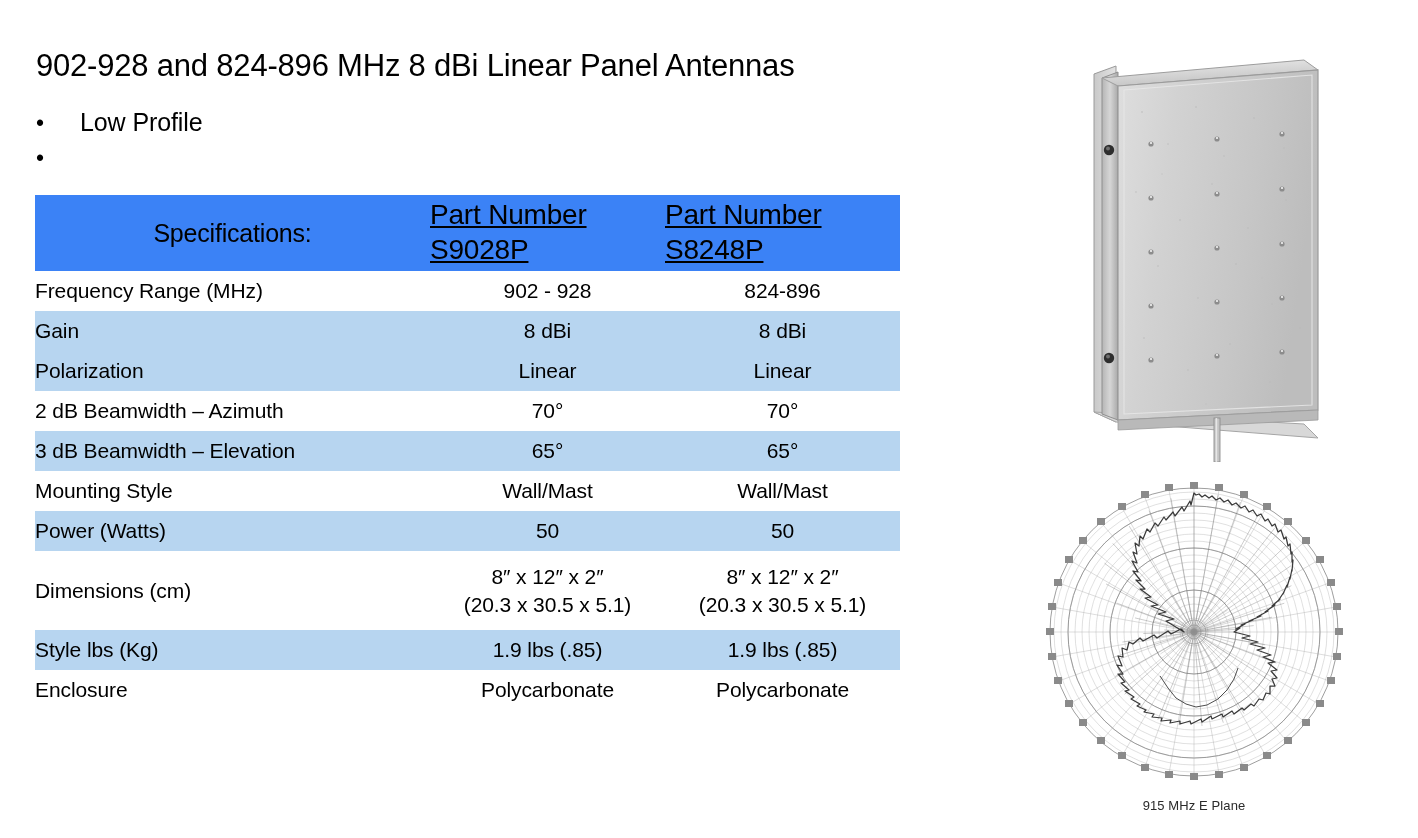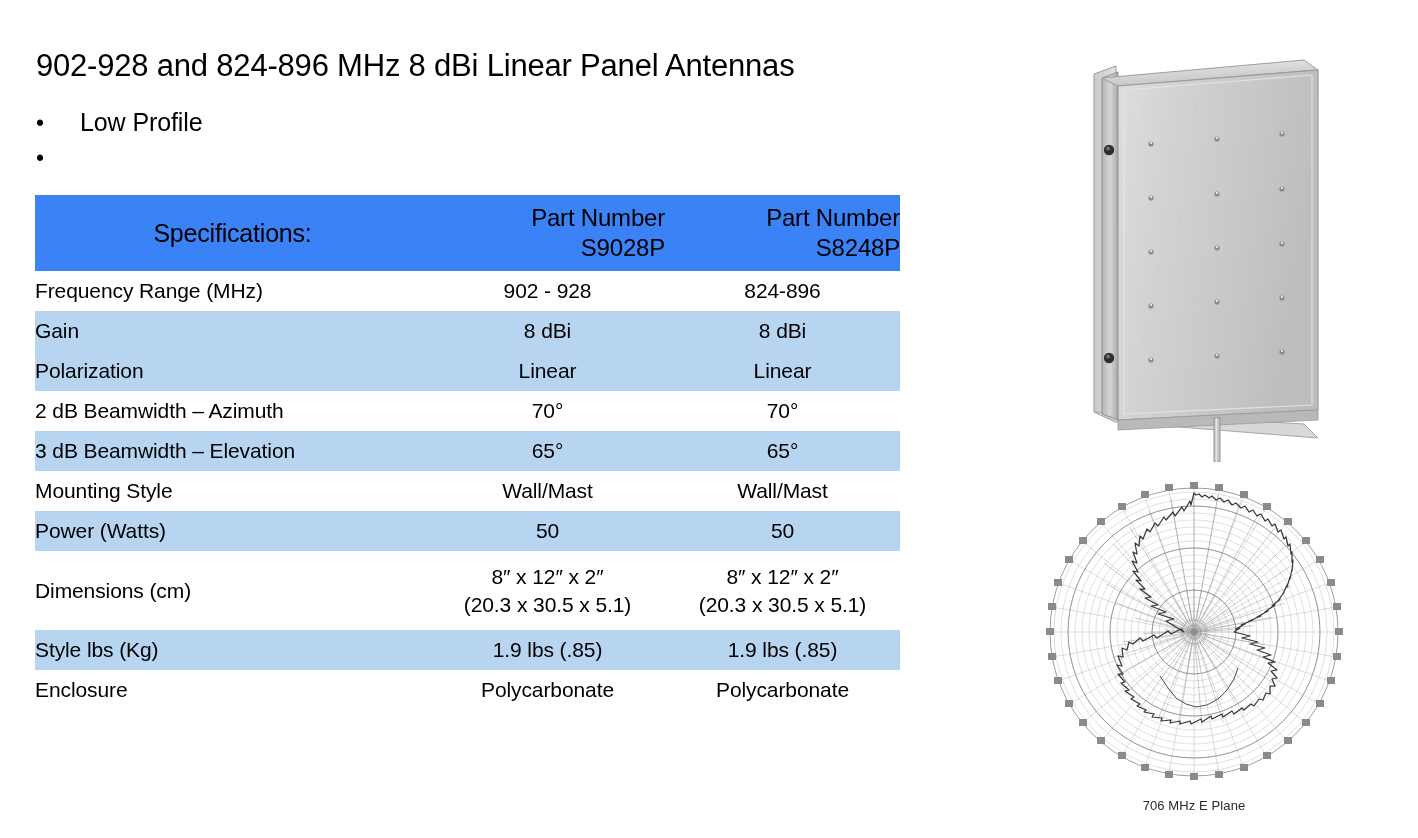--- a/index.html
+++ b/index.html
@@ -70,24 +70,25 @@
   .col-b     { width: 235px; }
 
   .hdr-row { background: #3b82f6; height: 76px; }
   .hdr-label {
     font-size: 25px;
     font-weight: bold;
     padding-left: 12px;
     letter-spacing: -0.2px;
   }
   .hdr-part {
-    text-align: right;
-    font-size: 24px;
+    text-align: left;
+    font-size: 28px;
     line-height: 1.24;
     letter-spacing: -0.2px;
+    text-decoration: underline;
   }
   .hdr-part .pn-line2 { display: block; }
 
   .srow      { height: 40px; margin-top: 28px; }
   .srow.tall { height: 79px; }
   .srow.stripe { background: #b7d5f0; }
   .cell-label {
     font-size: 21px;
     padding-left: 12px;
     letter-spacing: -0.1px;
@@ -533,13 +534,13 @@
            L124,149 L127,152 L137,147 L140,150
            L122,139 L130,137 L114,132 L122,130 L107,124 L114,123 L101,116 L107,115
            L96,107 L101,107 L92,98 L97,99 L89,89 L94,90 L88,79 L93,81 L89,70 L93,72
            L91,61 L95,64 L96,54 L99,57 L103,47 L106,50 L111,41 L114,44 L120,35
            L122,38 L129,30 L131,34 L138,25 L140,29 L146,19 L147,23 L150,11 Z"></path>
 
   <path fill="none" stroke="#3a3a3a" stroke-width="1.0" opacity="0.9" d="M116,194 L124,206 L132,216 L142,222 L152,225 L163,223 L174,217 L183,208
            L190,197 L194,186"></path>
 </svg>
 
-<div id="polar-caption">706 MHz E Plane</div>
+<div id="polar-caption">915 MHz E Plane</div>
 
 </body></html>

